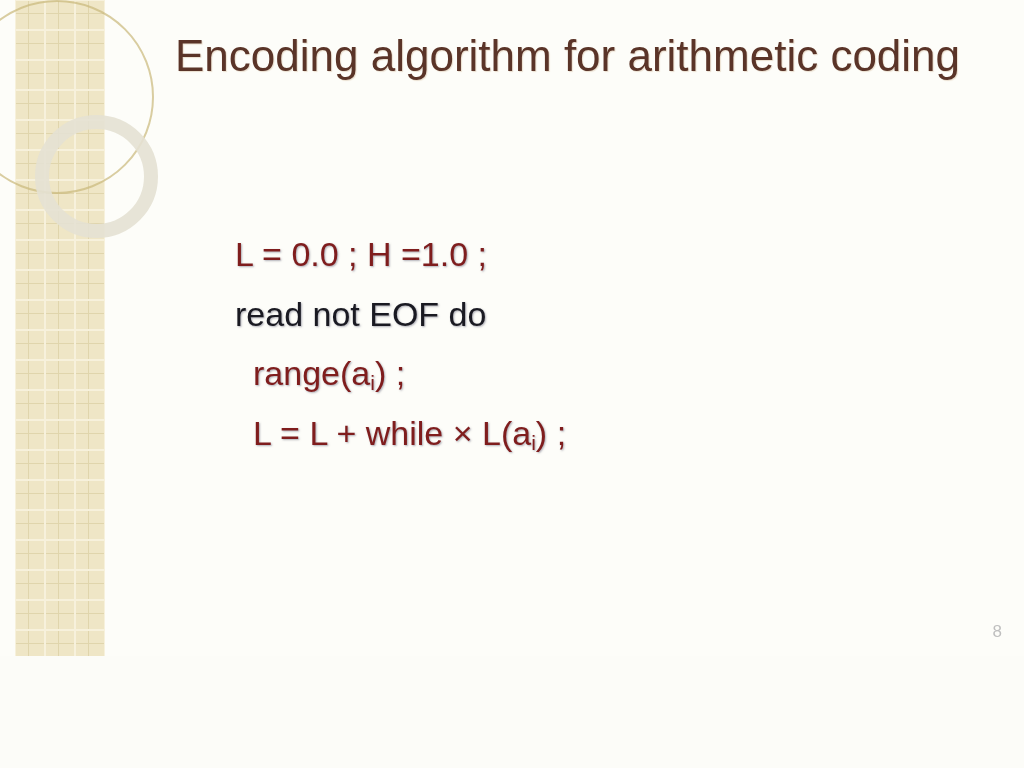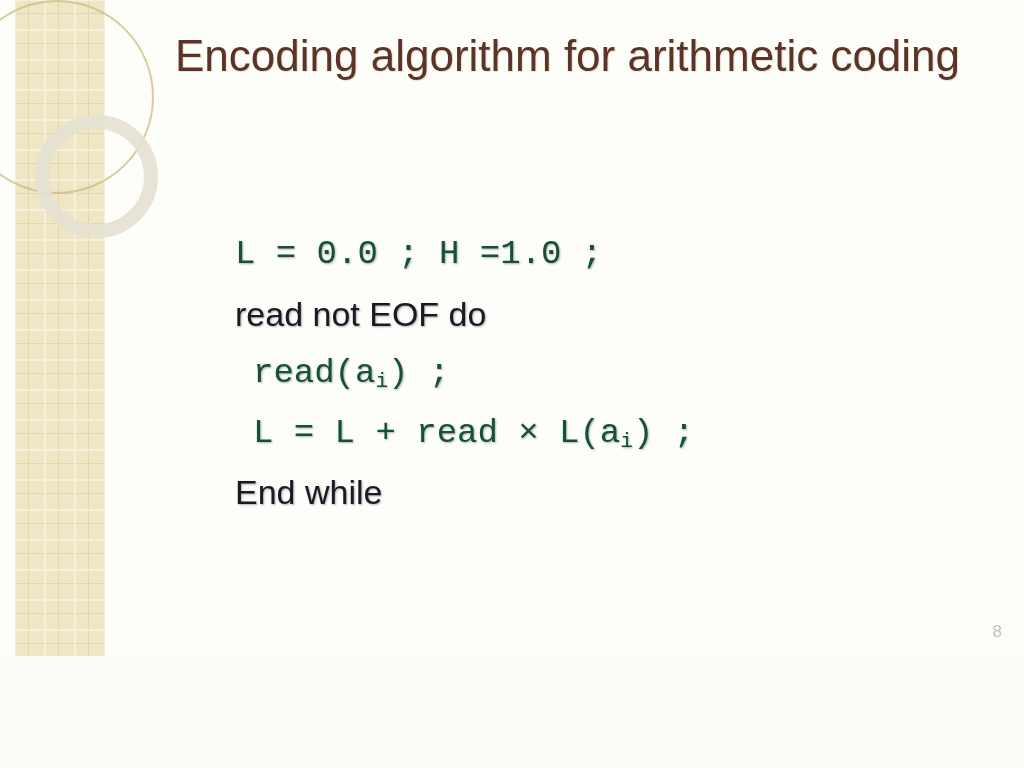--- a/index.html
+++ b/index.html
@@ -81,21 +81,21 @@
     top: 225px;
     right: 60px;
     font-size: 34px;
     line-height: 1.75;
   }
   .body .row {
     white-space: nowrap;
     text-shadow: 1px 1px 2px rgba(100,100,120,0.5);
   }
   .black { color: #1a1a22; }
-  .navy  { color: #14532d; font-family: Liberation Mono, monospace; }
+  .navy  { color: #7f1d1d; }
   .indent1 { padding-left: 18px; }
   sub {
     font-size: 0.62em;
     vertical-align: -0.25em;
     line-height: 0;
   }
   .pagenum {
     position: absolute;
     right: 22px;
     bottom: 14px;
@@ -120,28 +120,25 @@
     <div class="row navy">
       <span>L = 0.0 ; H =1.0 ;</span>
     </div>
 
     <div class="row black">
       <span>read not EOF do</span>
     </div>
 
 
     <div class="row navy indent1">
-      <span>read(a</span><sub>i</sub><span>) ;</span>
+      <span>range(a</span><sub>i</sub><span>) ;</span>
     </div>
 
 
     <div class="row navy indent1">
-      <span>L = L + read ×  L(a</span><sub>i</sub><span>) ;</span>
+      <span>L = L + while ×  L(a</span><sub>i</sub><span>) ;</span>
     </div>
 
-    <div class="row black">
-      <span>End while</span>
-    </div>
 
   </div>
 
   <div class="pagenum">8</div>
 </div>
 
 </body></html>

